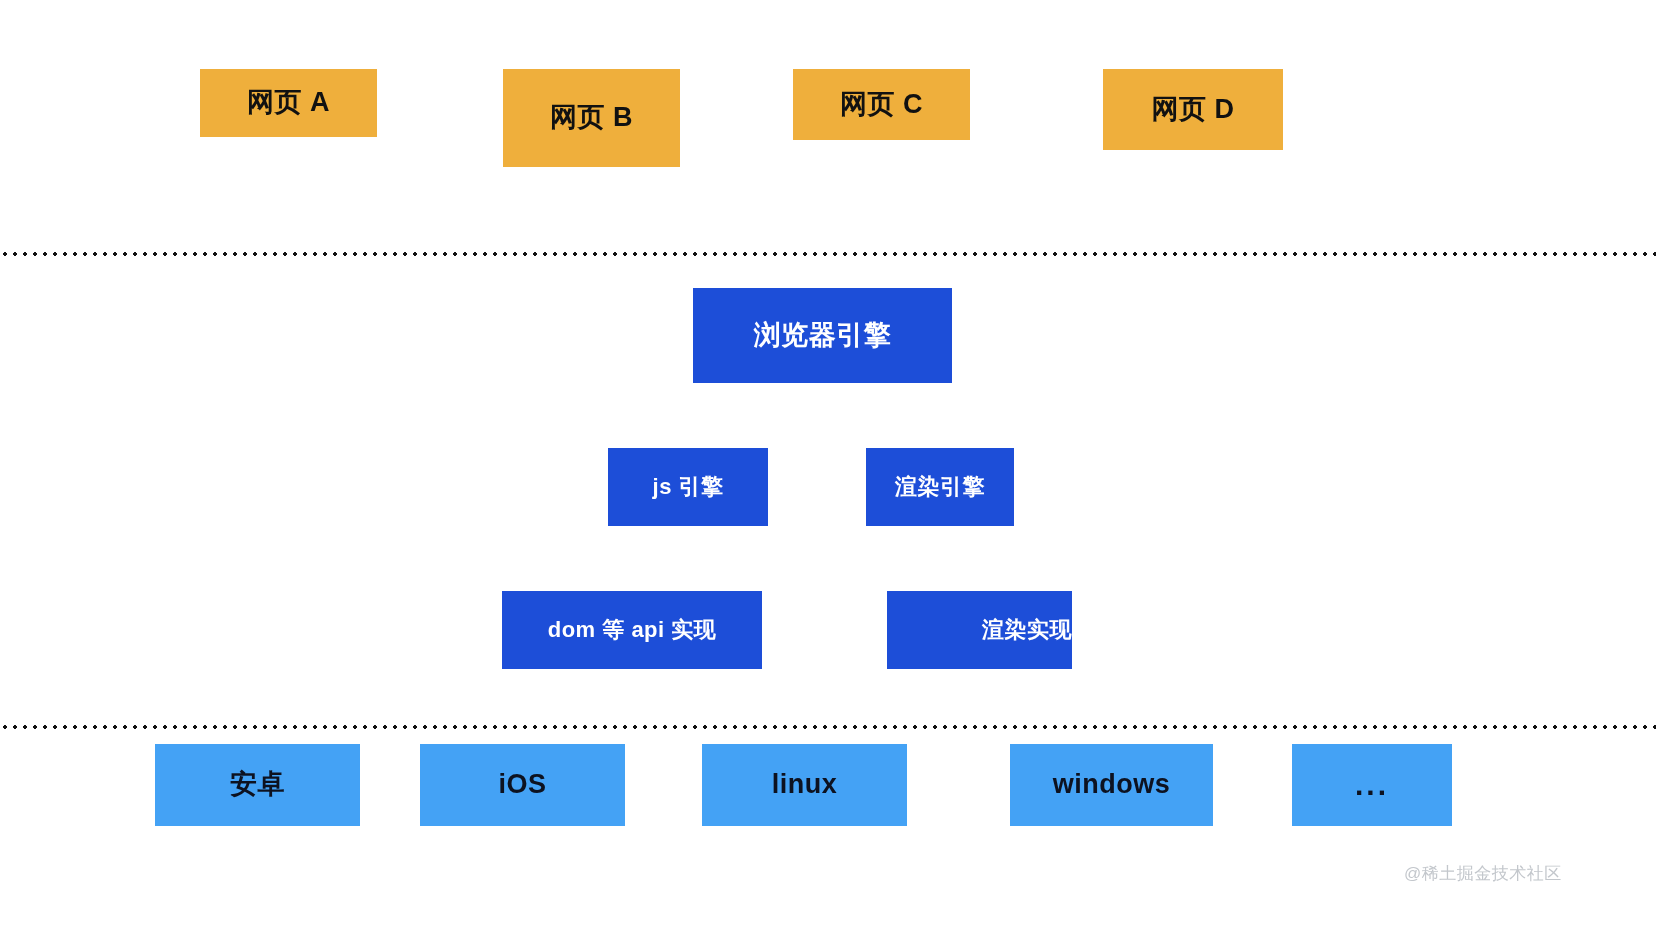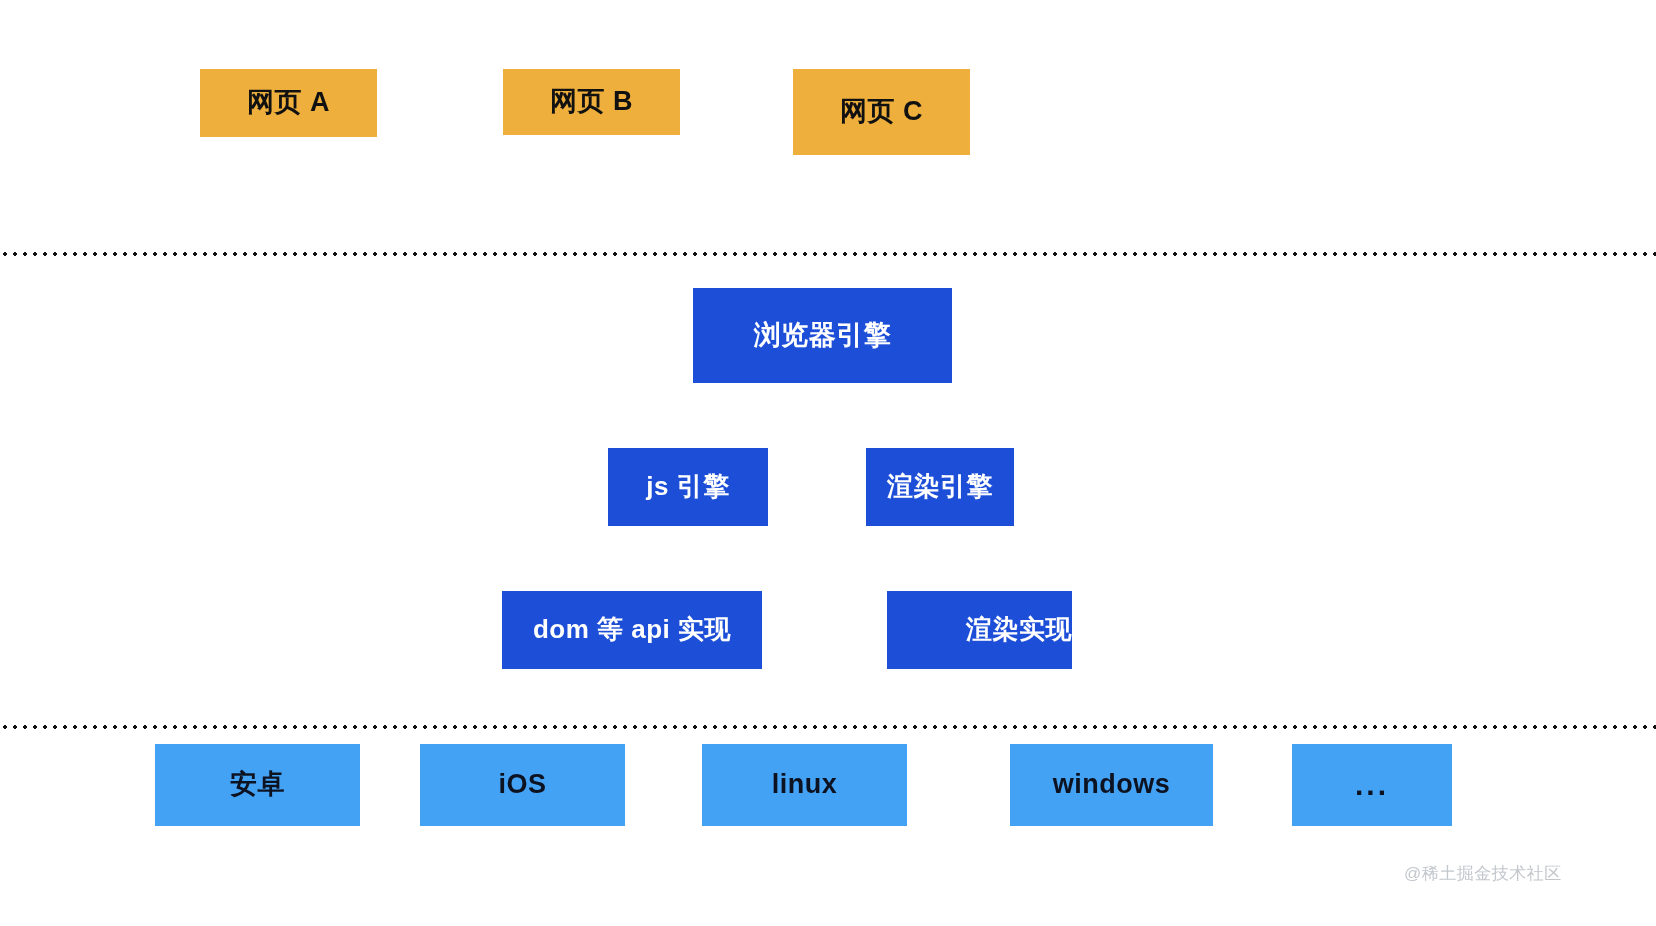--- a/index.html
+++ b/index.html
@@ -42,21 +42,21 @@
 
   
   .node.engine {
     background: #1d4ed8;
     color: #ffffff;
     font-size: 27px;
     font-weight: 700;
     letter-spacing: 0.5px;
   }
   .node.engine.small {
-    font-size: 26px;
+    font-size: 22px;
   }
 
   
   .node.os {
     background: #44a2f5;
     color: #0d1220;
     font-size: 27px;
     font-weight: 700;
     letter-spacing: 0.5px;
   }
@@ -88,25 +88,28 @@
   }
 </style>
 </head>
 <body>
 
 <div id="canvas">
 
   <div class="node page" style="left:200px;top:69px;width:177px;height:68px;">
     <span>网页 A</span>
   </div>
-  <div class="node page" style="left:503px;top:69px;width:177px;height:66px;">
+  <div class="node page" style="left:503px;top:69px;width:177px;height:98px;">
     <span>网页 B</span>
   </div>
-  <div class="node page" style="left:793px;top:69px;width:177px;height:86px;">
+  <div class="node page" style="left:793px;top:69px;width:177px;height:71px;">
     <span>网页 C</span>
+  </div>
+  <div class="node page" style="left:1103px;top:69px;width:180px;height:81px;">
+    <span>网页 D</span>
   </div>
 
   <div class="divider" style="top:252px;"></div>
 
   <div class="node engine" style="left:693px;top:288px;width:259px;height:95px;">
     <span>浏览器引擎</span>
   </div>
 
   <div class="node engine small" style="left:608px;top:448px;width:160px;height:78px;">
     <span>js 引擎</span>

